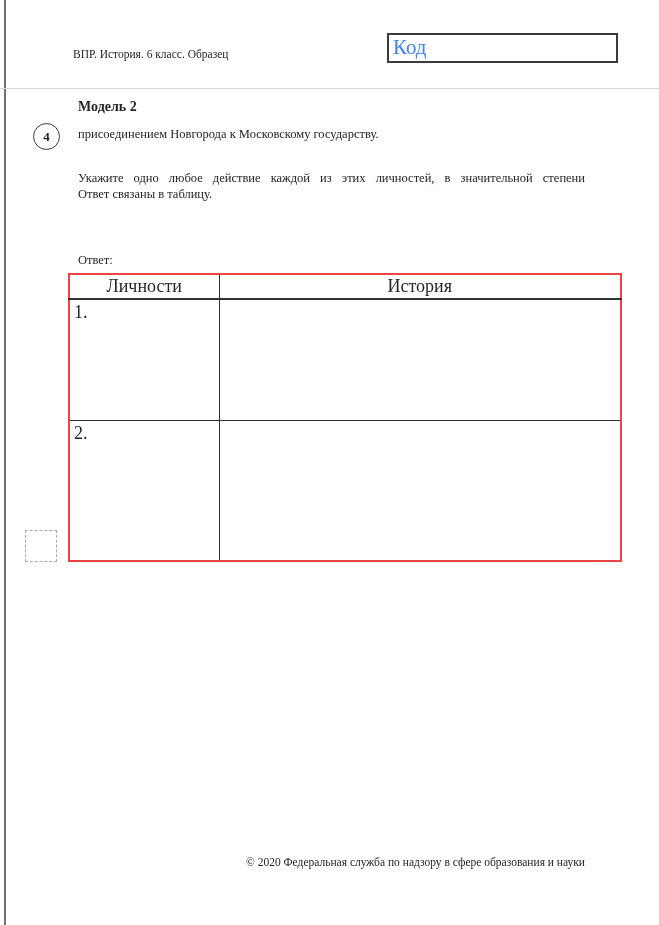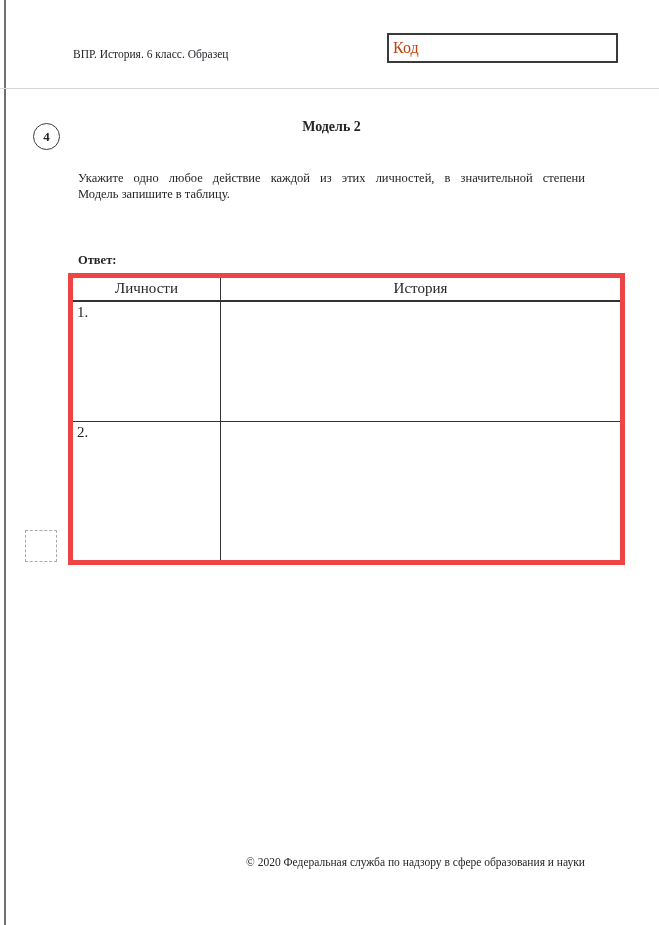--- a/index.html
+++ b/index.html
@@ -35,30 +35,29 @@
   .code-box {
     position: absolute;
     left: 387px; top: 33px;
     width: 231px; height: 30px;
     border: 2px solid #3a3a3a;
     background: #ffffff;
   }
   .code-box .code-text {
     display: block;
     padding-left: 4px;
-    font-size: 16px;
+    font-size: 21px;
     line-height: 25px;
-    color: #c2410c;
+    color: #3b82f6;
     border-radius: 8px;
   }
   .page-title {
     position: absolute;
-    left: 78px; top: 119px;
+    left: 78px; top: 99px;
     width: 507px;
-    text-align: center;
     font-weight: bold;
     font-size: 14px;
     line-height: 16px;
   }
   .q-badge {
     position: absolute;
     left: 33px; top: 123px;
     width: 27px; height: 27px;
     border: 1.5px solid #3a3a3a;
     border-radius: 50%;
@@ -81,30 +80,29 @@
   .line { display: block; }
   .line.justify {
     text-align: justify;
     text-align-last: justify;
   }
   .answer-label {
     position: absolute;
     left: 78px; top: 253px;
     font-size: 12.5px;
     line-height: 15.5px;
-    font-weight: bold;
   }
   table.answer-table {
     position: absolute;
     left: 68px; top: 273px;
     width: 552px;
     border-collapse: collapse;
     table-layout: fixed;
-    border: 5px solid #ef4444;
-    font-size: 15px;
+    border: 2px solid #ef4444;
+    font-size: 18px;
   }
   table.answer-table col.c1 { width: 150px; }
   table.answer-table col.c2 { width: 402px; }
   table.answer-table th {
     border: 1.5px solid #333333;
     border-bottom: 2px solid #333333;
     font-weight: normal;
     text-align: center;
     vertical-align: middle;
     height: 25px;
@@ -148,25 +146,26 @@
     <span class="code-text">Код</span>
   </div>
 
   <div class="page-title">Модель 2</div>
 
   <div class="q-badge">
     <span>4</span>
   </div>
 
   <div class="para para1">
+    <span class="line">присоединением Новгорода к Московскому государству.</span>
   </div>
 
   <div class="para para2">
     <span class="line justify">Укажите одно любое действие каждой из этих личностей, в значительной степени</span>
-    <span class="line">Модель запишите в таблицу.</span>
+    <span class="line">Ответ связаны в таблицу.</span>
   </div>
 
   <div class="answer-label">Ответ:</div>
 
   <table class="answer-table">
     <colgroup>
         <col class="c1">
         <col class="c2">
       </colgroup>
     <thead>

